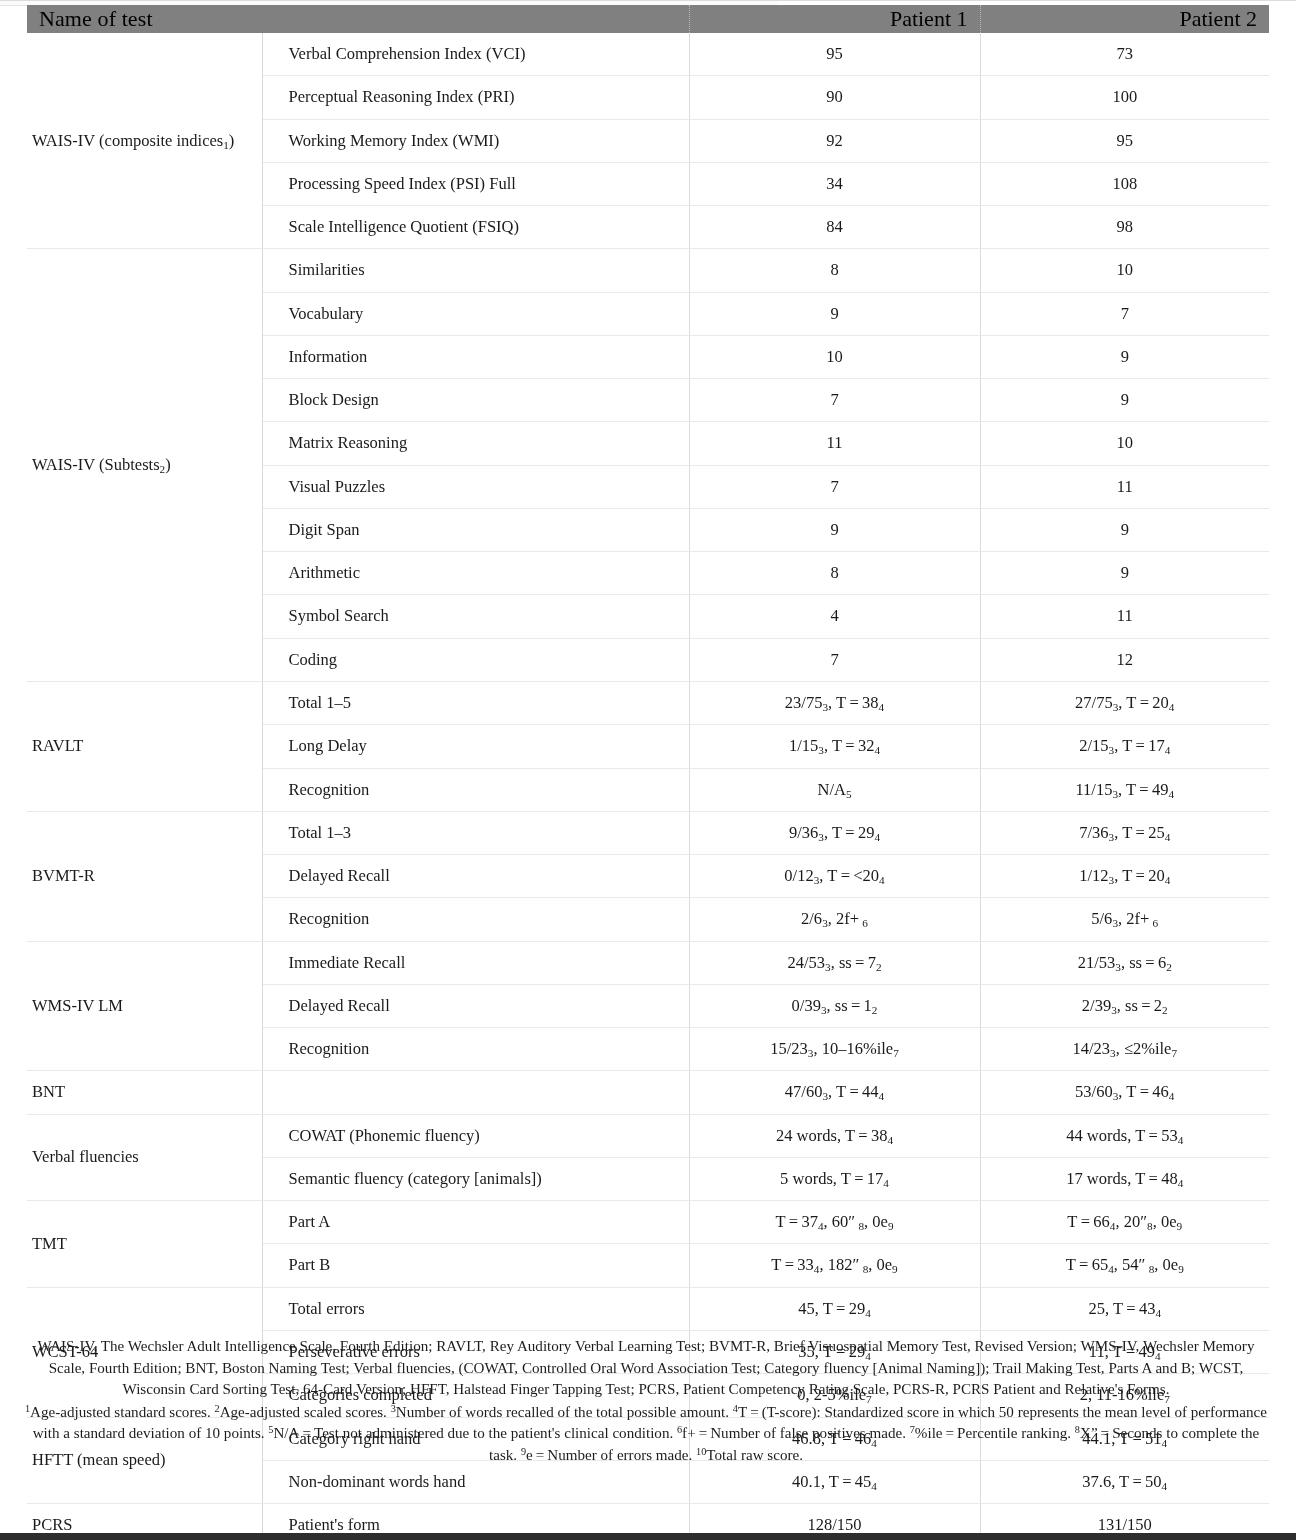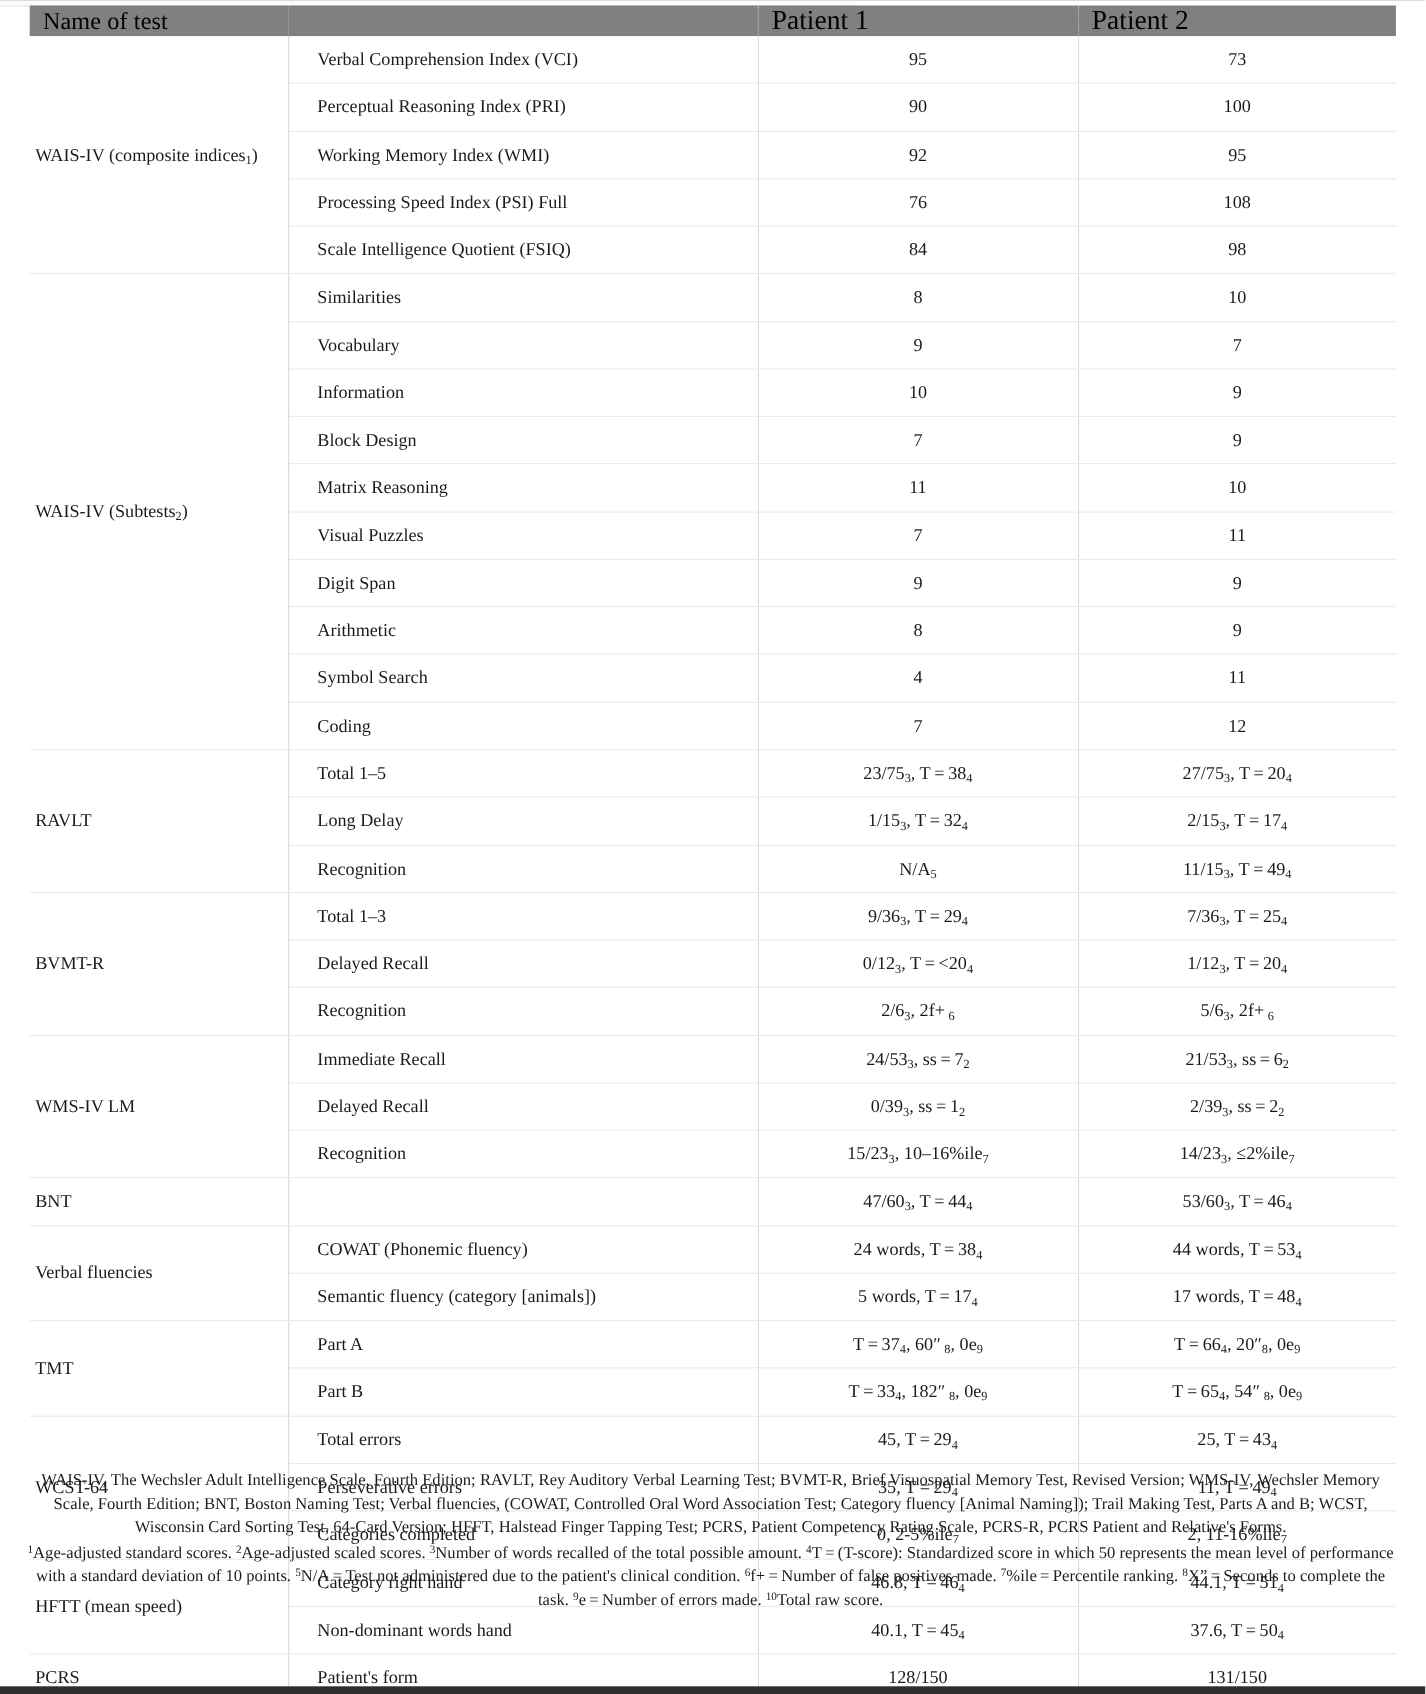--- a/index.html
+++ b/index.html
@@ -59,22 +59,22 @@
     border: none;
     vertical-align: middle;
   }
   thead th.th-name {
     text-align: left;
     font-size: 22px;
     letter-spacing: 0.1px;
   }
   thead th.th-blank { text-align: left; }
   thead th.th-pat {
-    text-align: left;
-    font-size: 25px;
+    text-align: right;
+    font-size: 22px;
   }
   thead th.sep-l { border-left: 1px dotted #b9b9b9; }
 
   tbody td {
     font-size: 16.5px;
     line-height: 1.35;
     padding: 10px 14px;
     border-bottom: 1px solid #e9e9e9;
     vertical-align: middle;
     background: #ffffff;
@@ -155,21 +155,21 @@
             <td class="val">90</td>
             <td class="val">100</td>
           </tr>
           <tr>
             <td class="sub">Working Memory Index (WMI)</td>
             <td class="val">92</td>
             <td class="val">95</td>
           </tr>
           <tr>
             <td class="sub">Processing Speed Index (PSI) Full</td>
-            <td class="val">76</td>
+            <td class="val">34</td>
             <td class="val">108</td>
           </tr>
           <tr>
             <td class="sub">Scale Intelligence Quotient (FSIQ)</td>
             <td class="val">84</td>
             <td class="val">98</td>
           </tr>
           <tr class="grp-start">
             <td class="grp" rowspan="10">WAIS-IV (Subtests<sub>2</sub>)</td>
             <td class="sub">Similarities</td>

